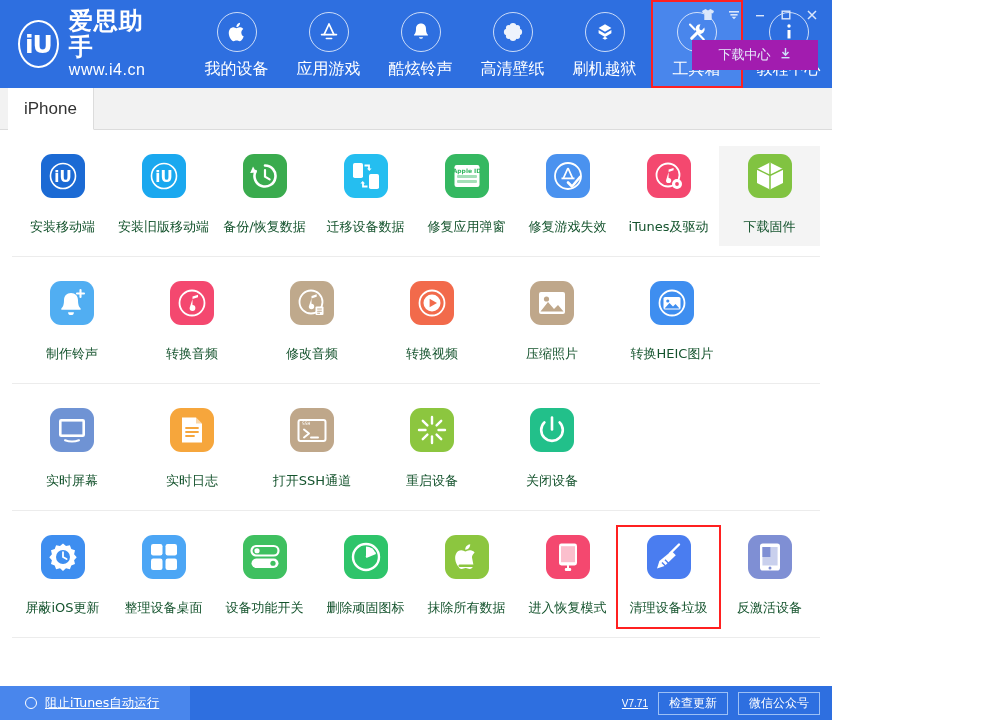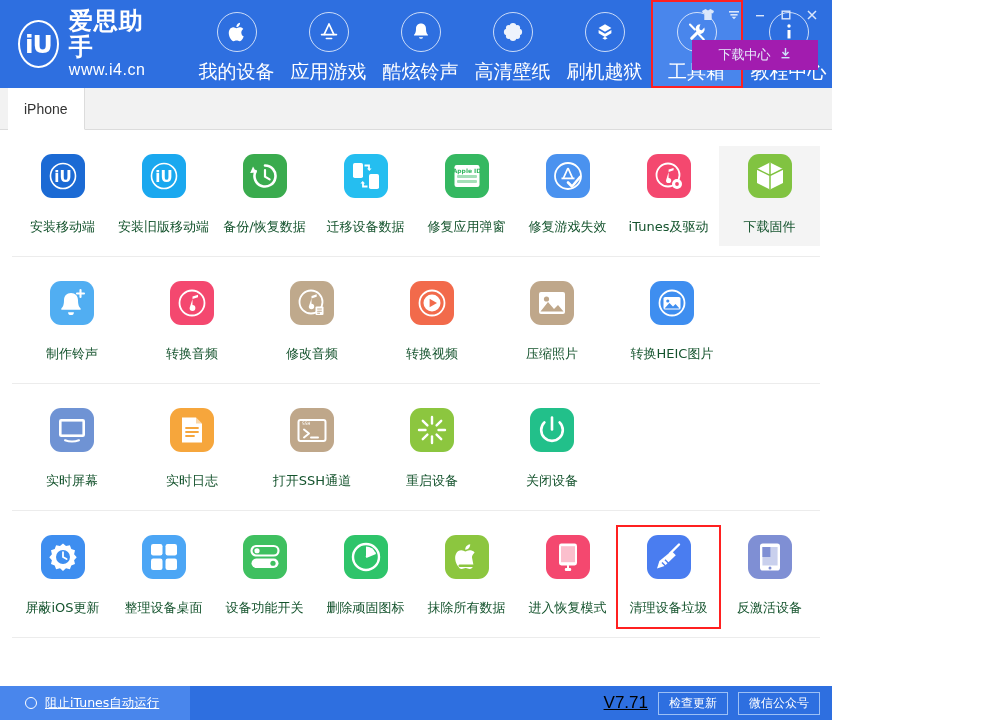--- a/index.html
+++ b/index.html
@@ -63,21 +63,21 @@
   .nav-item.active { background: #4986ec; }
   .nav-item.highlight { outline: 2px solid #ff2020; outline-offset: -2px; }
   .nav-icon {
     width: 40px; height: 40px; border-radius: 50%;
     border: 1.5px solid rgba(255,255,255,0.75);
     display: flex; align-items: center; justify-content: center;
     color: #fff;
   }
   .nav-icon svg { display:block; }
   .nav-label {
-    margin-top: 7px; color: #ffffff; font-size: 19px;
+    margin-top: 7px; color: #ffffff; font-size: 16px;
     white-space: nowrap;
     font-family: "DejaVu Sans", sans-serif;
   }
 
   .win-controls {
     position: absolute; right: 8px; top: 3px;
     display: flex; align-items: center; gap: 2px;
   }
   .win-btn {
     width: 24px; height: 22px;
@@ -99,21 +99,21 @@
     height: 42px; flex: 0 0 42px;
     background: #f2f2f2;
     border-bottom: 1px solid #dcdcdc;
     display: flex; align-items: flex-end;
     padding-left: 8px;
     position: relative;
   }
   .tab {
     height: 42px; min-width: 76px;
     display: flex; align-items: center; justify-content: center;
-    font-size: 14px; color: #333; cursor: pointer;
+    font-size: 17px; color: #333; cursor: pointer;
     padding: 0 16px;
     background: #f2f2f2;
     border-right: 1px solid #dcdcdc;
     font-family: "Liberation Sans", sans-serif;
   }
   .tab.active {
     background: #ffffff;
     border-bottom: 1px solid #ffffff;
     margin-bottom: -1px;
   }
@@ -178,21 +178,21 @@
     color: #ffffff; font-size: 12.5px;
     text-decoration: underline;
     cursor: pointer;
     font-family: "DejaVu Sans", sans-serif;
   }
   .status-right {
     position: absolute; right: 12px;
     display: flex; align-items: center; gap: 10px;
   }
   .version {
-    color: #000000; font-size: 17px;
+    color: #ffffff; font-size: 10px;
     font-family: "Liberation Sans", sans-serif;
     text-decoration: underline;
   }
   .sbtn {
     height: 23px; padding: 0 10px;
     border: 1px solid #9dc0f5;
     color: #ffffff; font-size: 12px;
     display: flex; align-items: center; justify-content: center;
     cursor: pointer;
     font-family: "DejaVu Sans", sans-serif;

